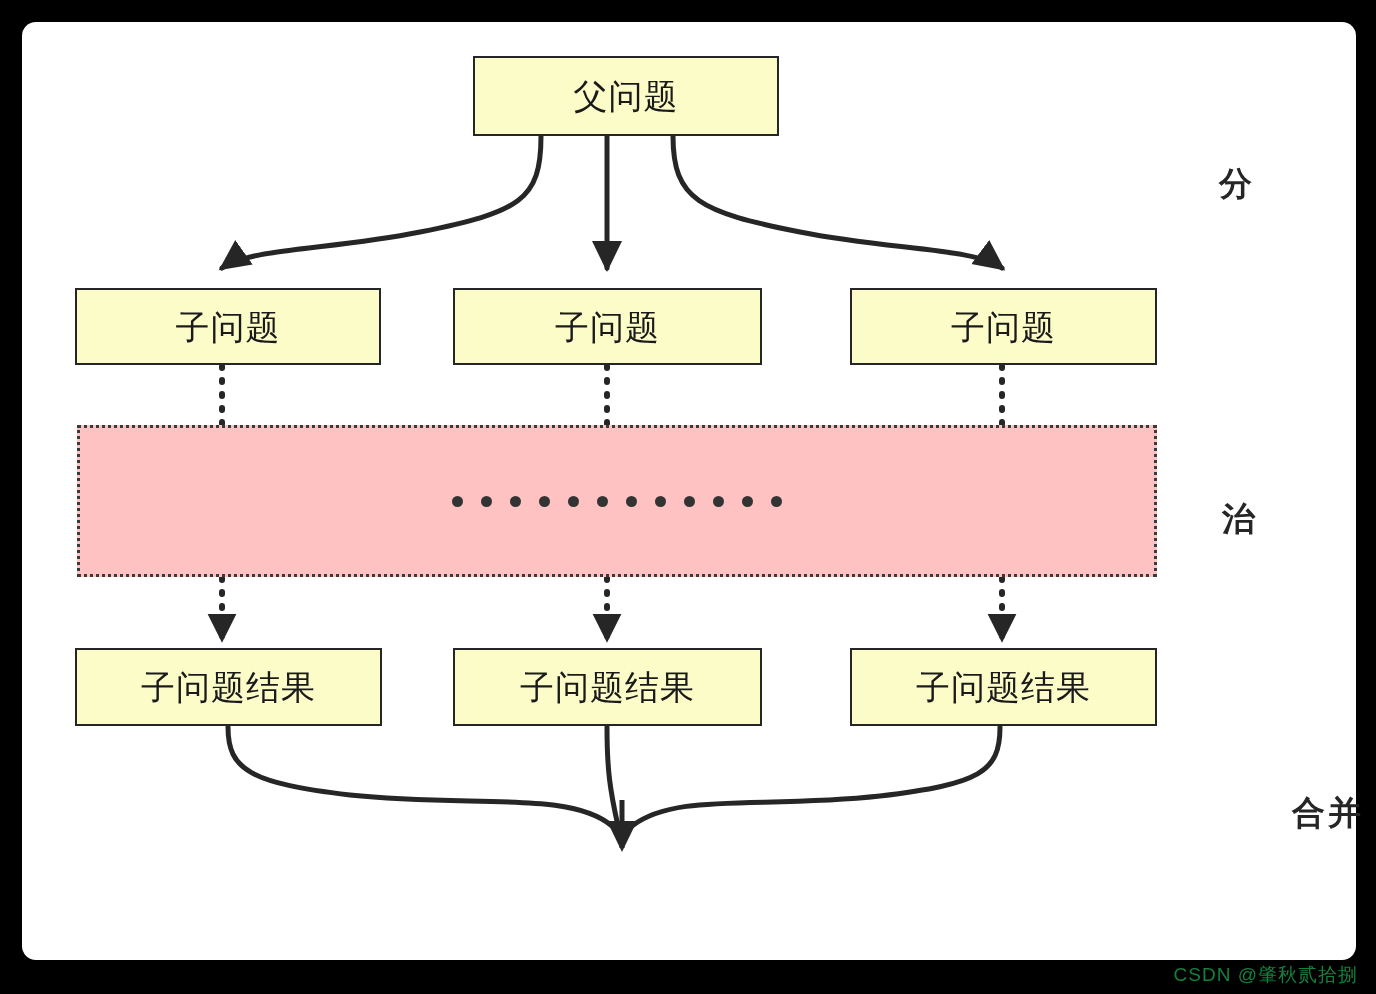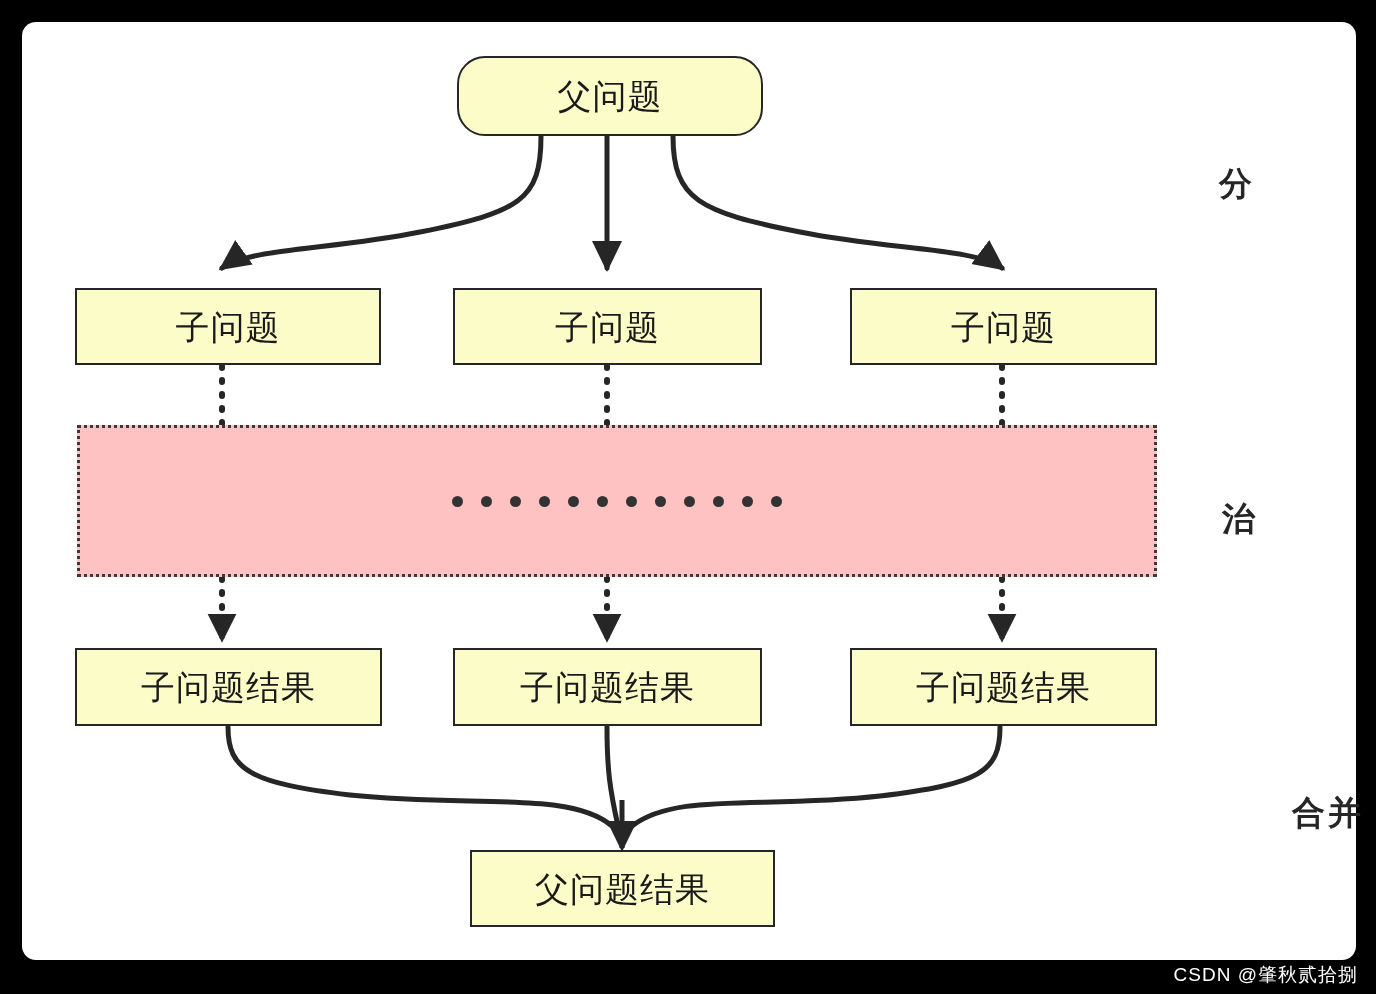--- a/index.html
+++ b/index.html
@@ -76,21 +76,21 @@
   .dot {
     width: 11px;
     height: 11px;
     border-radius: 50%;
     background: #333333;
   }
   .watermark {
     position: absolute;
     right: 18px;
     bottom: 6px;
-    color: #ffffff;
+    color: #15803d;
     font-size: 19px;
     letter-spacing: 1px;
     white-space: nowrap;
     font-family: "Liberation Sans", "DejaVu Sans", sans-serif;
   }
 </style>
 </head>
 <body>
 
 <div id="canvas">
@@ -123,21 +123,21 @@
 
     <path d="M 228,727 C 228,770 250,783 350,795 C 470,808 570,790 612,826" fill="none" stroke="#262626" stroke-width="5" stroke-linecap="round"></path>
 
     <path d="M 607,727 C 607,770 610,790 618,826" fill="none" stroke="#262626" stroke-width="5" stroke-linecap="round"></path>
 
     <path d="M 1000,727 C 1000,772 980,784 880,796 C 760,809 676,792 632,826" fill="none" stroke="#262626" stroke-width="5" stroke-linecap="round"></path>
 
     <path d="M 622,800 L 622,848" fill="none" stroke="#262626" stroke-width="5" stroke-linecap="butt" marker-end="url(#arrowhead)"></path>
   </svg>
 
-  <div class="node-box" style="left:457px; top:56px; width:306px; height:80px;border-radius:28px;">
+  <div class="node-box" style="left:473px; top:56px; width:306px; height:80px;">
     <span>父问题</span>
   </div>
 
   <div class="node-box" style="left:75px; top:288px; width:306px; height:77px;">
     <span>子问题</span>
   </div>
   <div class="node-box" style="left:453px; top:288px; width:309px; height:77px;">
     <span>子问题</span>
   </div>
   <div class="node-box" style="left:850px; top:288px; width:307px; height:77px;">
@@ -164,23 +164,20 @@
   <div class="node-box" style="left:75px; top:648px; width:307px; height:78px;">
     <span>子问题结果</span>
   </div>
   <div class="node-box" style="left:453px; top:648px; width:309px; height:78px;">
     <span>子问题结果</span>
   </div>
   <div class="node-box" style="left:850px; top:648px; width:307px; height:78px;">
     <span>子问题结果</span>
   </div>
 
-  <div class="node-box" style="left:470px; top:850px; width:305px; height:77px;">
-    <span>父问题结果</span>
-  </div>
 
   <div class="phase-label" style="left:1219px; top:167px;">
     <span>分</span>
   </div>
   <div class="phase-label" style="left:1222px; top:502px;">
     <span>治</span>
   </div>
   <div class="phase-label" style="left:1292px; top:796px;">
     <span>合并</span>
   </div>

